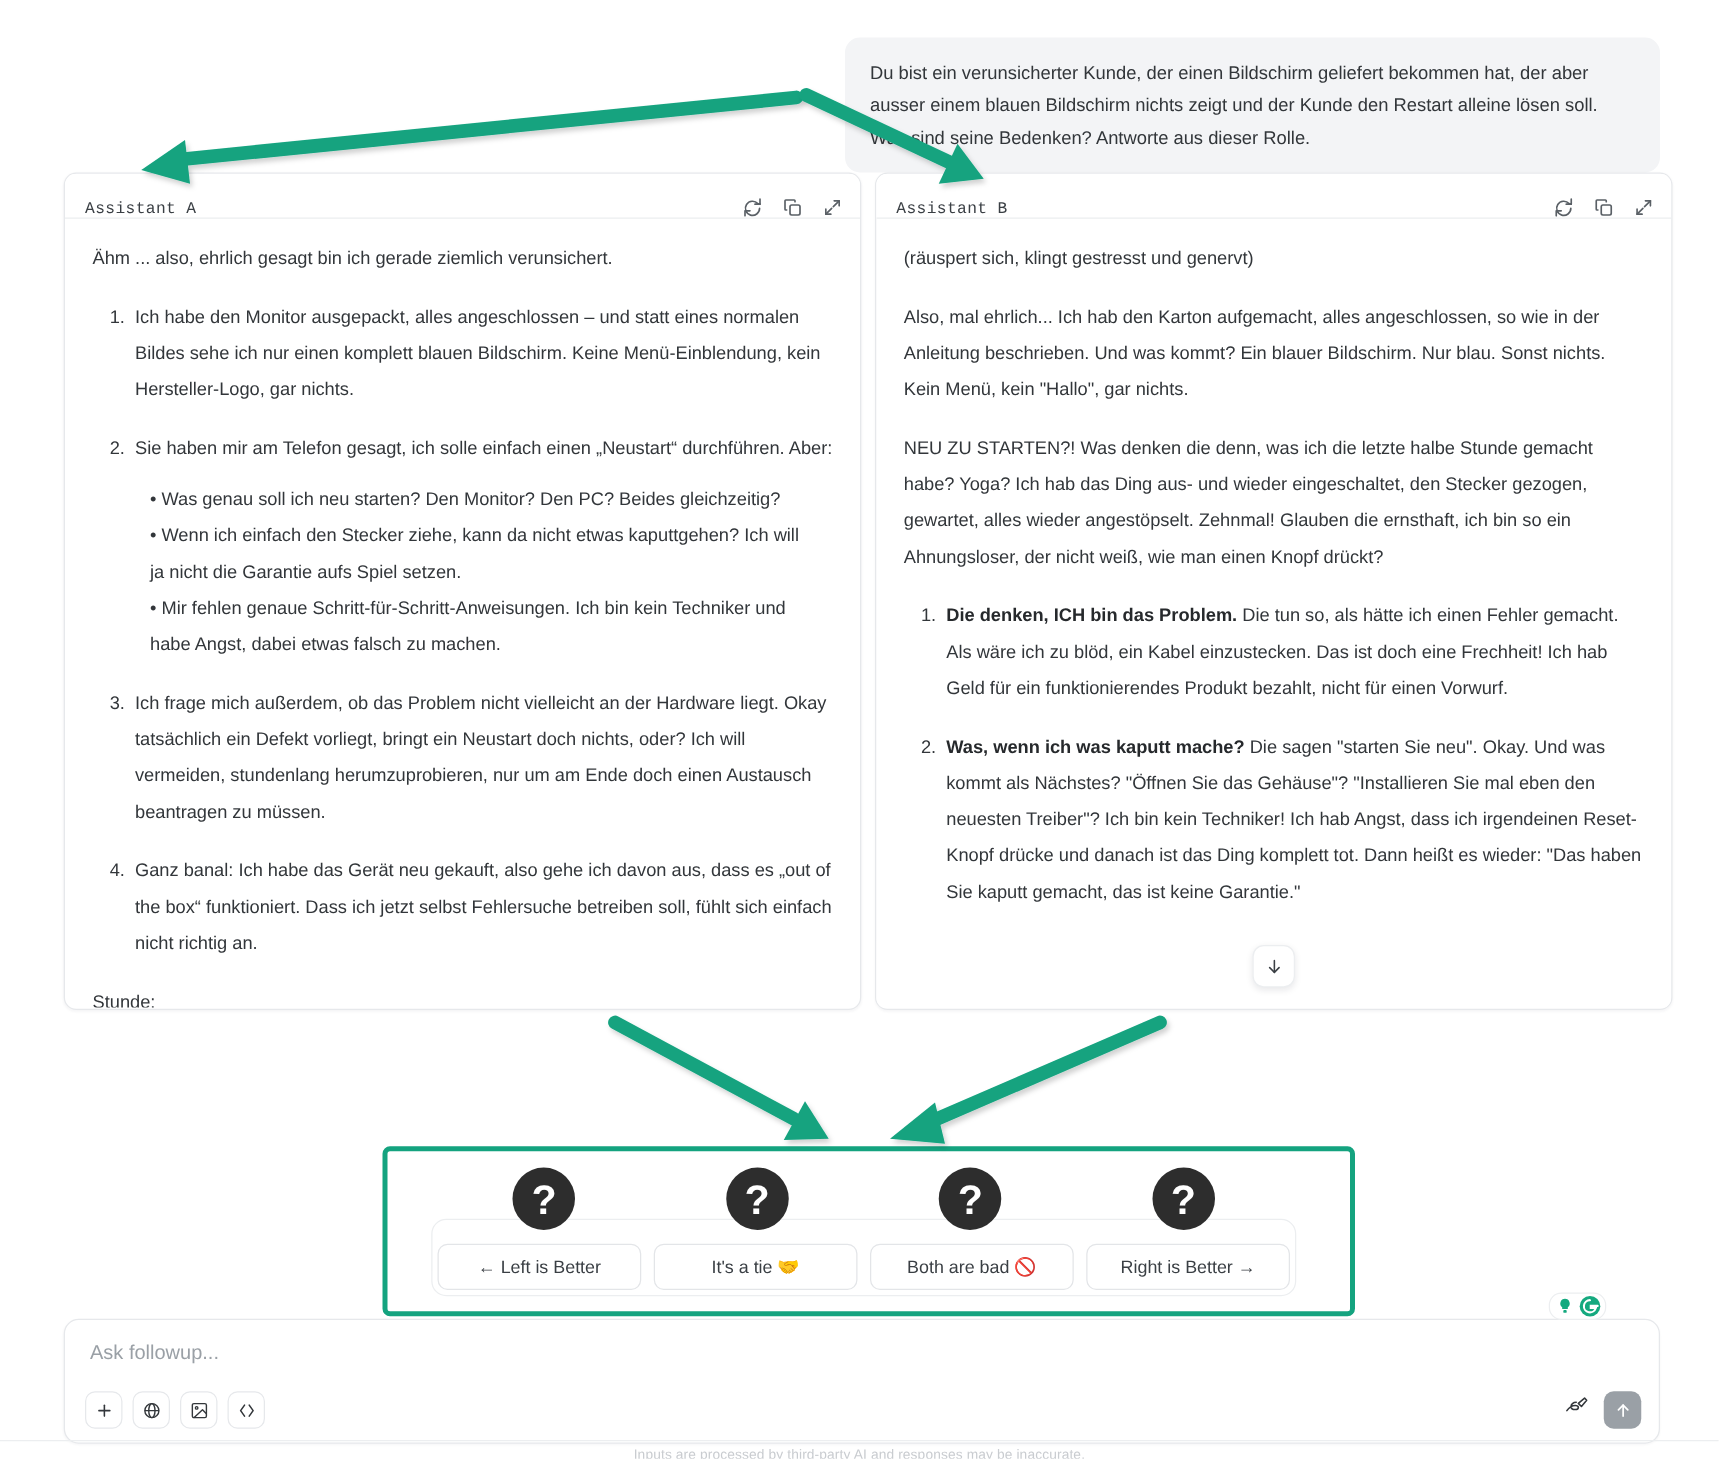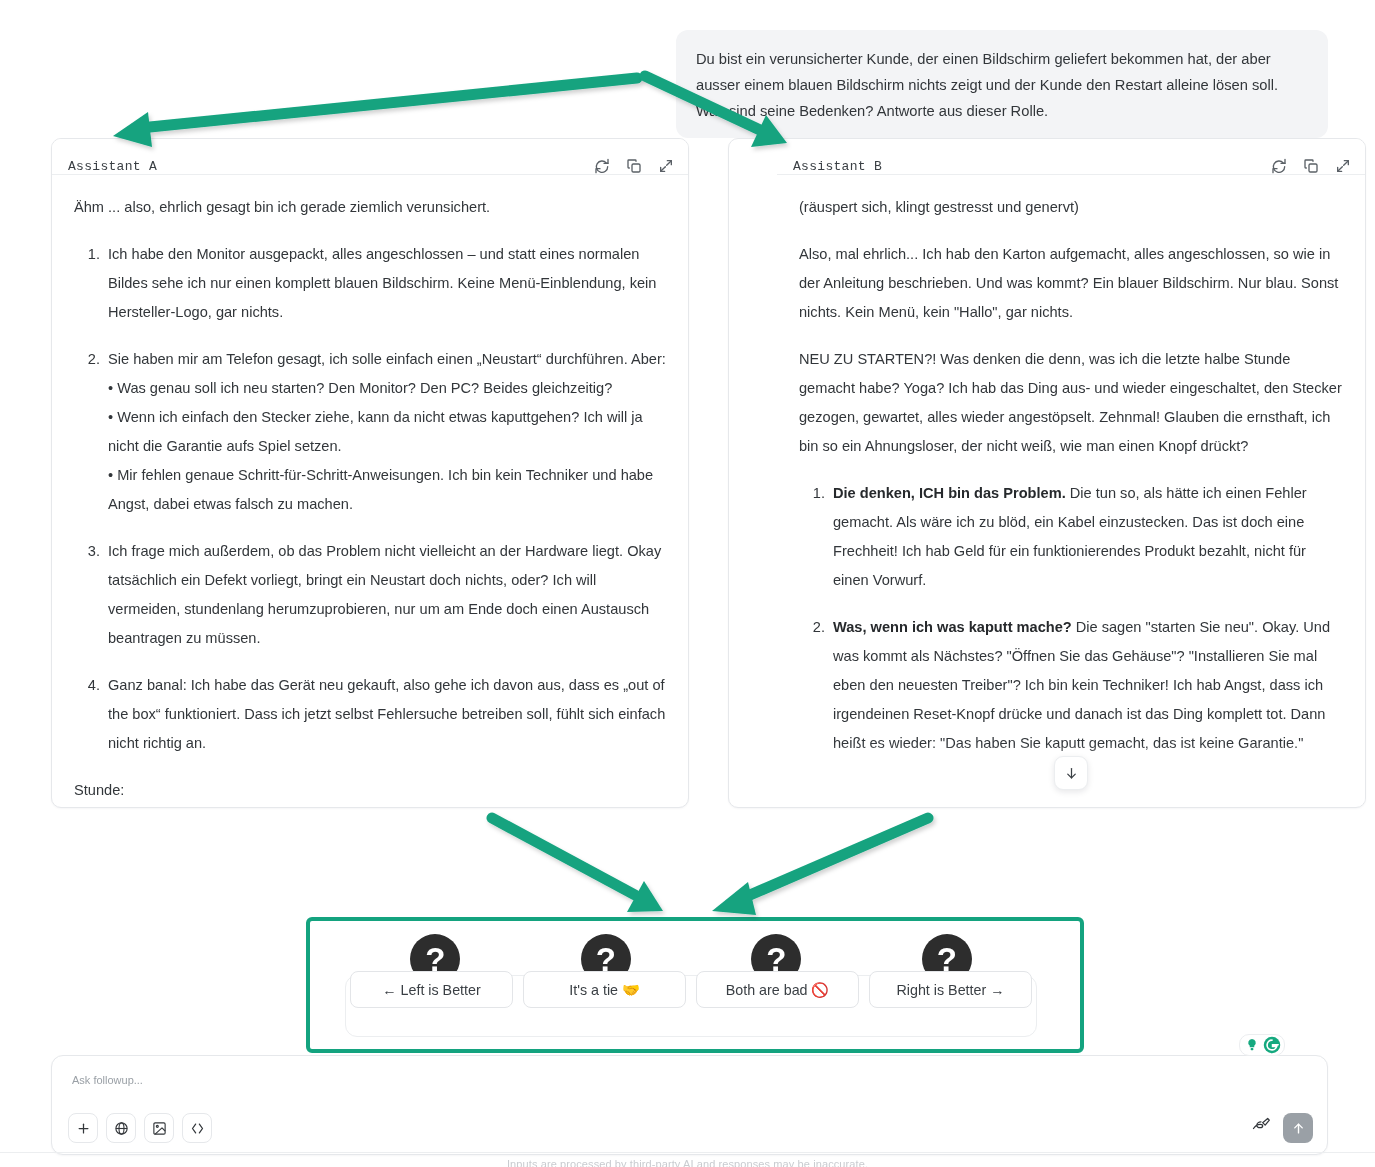--- a/index.html
+++ b/index.html
@@ -32,21 +32,21 @@
     top: 138px;
     width: 638px;
     height: 670px;
     background: #ffffff;
     border: 1px solid #e6e8eb;
     border-radius: 10px;
     overflow: hidden;
     box-shadow: 0 1px 2px rgba(16,24,40,0.04);
   }
   .panel.left  { left: 51px; }
-  .panel.right { left: 728px; padding-left: 48px; }
+  .panel.right { left: 700px; }
 
   .panel-head {
     height: 36px;
     display: flex;
     align-items: flex-end;
     justify-content: space-between;
     padding: 0 14px 0 16px;
     border-bottom: 1px solid #eceef0;
     background: #fff;
   }
@@ -68,21 +68,21 @@
     color: #32363a;
     overflow: hidden;
   }
   .panel-body p { margin: 0 0 18px 0; }
   .panel-body p.tight { margin-bottom: 0; }
   .panel-body ol {
     margin: 0 0 10px 0;
     padding-left: 30px;
   }
   .panel-body ol > li { margin-bottom: 18px; padding-left: 4px; }
-  .sublist { margin: 0; }
+  .sublist { margin: 12px; }
   .sublist div { text-indent: 0; }
   .kurzum { margin-top: 2px; }
 
   .fade-mask {
     position: absolute; left: 0; right: 0; bottom: 0; height: 62px;
     background: linear-gradient(to bottom, rgba(255,255,255,0) 0%, rgba(255,255,255,0.92) 55%, #fff 100%);
     pointer-events: none;
   }
   .scroll-down-btn {
     position: absolute;
@@ -109,21 +109,21 @@
   .vote-panel {
     position: absolute;
     left: 345px; top: 975px;
     width: 692px; height: 62px;
     border: 1px solid #eceef0;
     border-radius: 12px;
     background: #fff;
   }
   .vote-row {
     position: absolute;
-    left: 350px; top: 971px;
+    left: 350px; top: 995px;
     width: 682px;
     display: flex;
     justify-content: space-between;
     gap: 10px;
   }
   .vote-btn {
     flex: 1;
     height: 37px;
     border: 1px solid #e3e5e8;
     border-radius: 8px;
@@ -162,21 +162,21 @@
     left: 51px; top: 1055px;
     width: 1277px; height: 100px;
     background: #fff;
     border: 1px solid #e6e8eb;
     border-radius: 12px;
     box-shadow: 0 1px 2px rgba(16,24,40,0.04);
   }
   .composer-placeholder {
     position: absolute;
     left: 20px; top: 18px;
-    font-size: 11px;
+    font-size: 16px;
     color: #9aa0a6;
   }
   .composer-tools {
     position: absolute;
     left: 16px; bottom: 11px;
     display: flex; gap: 8px;
   }
   .tool-btn {
     width: 30px; height: 30px;
     border: 1px solid #e6e8eb;

